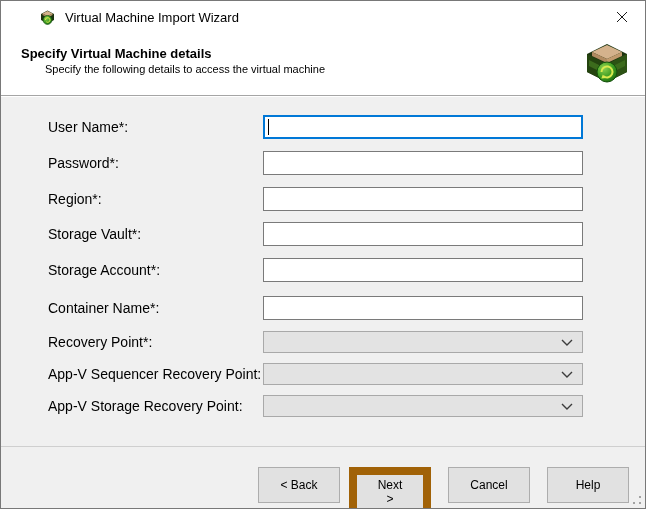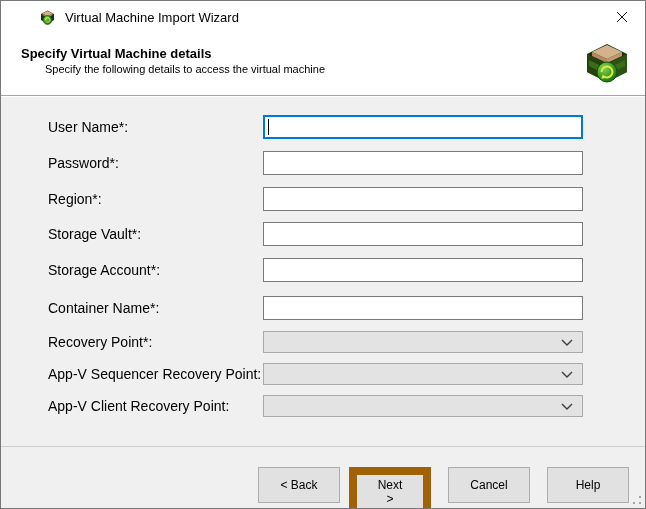--- a/index.html
+++ b/index.html
@@ -144,21 +144,21 @@
     <div class="row" style="top:234px;height:22px">
       <span class="lbl" style="height:22px;line-height:22px">Recovery Point*:</span>
       <div class="combo">
         <svg class="chev" width="12" height="8" viewBox="0 0 12 8">
           <path d="M1 1 L6 6 L11 1" stroke="#3c3c3c" stroke-width="1.4" fill="none"></path>
         </svg>
       </div>
     </div>
 
     <div class="row" style="top:298px;height:22px">
-      <span class="lbl" style="height:22px;line-height:22px">App-V Client Recovery Point:</span>
+      <span class="lbl" style="height:22px;line-height:22px">App-V Storage Recovery Point:</span>
       <div class="combo">
         <svg class="chev" width="12" height="8" viewBox="0 0 12 8">
           <path d="M1 1 L6 6 L11 1" stroke="#3c3c3c" stroke-width="1.4" fill="none"></path>
         </svg>
       </div>
     </div>
 
     <div class="footer-divider" style="top:349px"></div>
 
     <button class="btn" style="left:257px;top:370px">&lt; Back</button>

